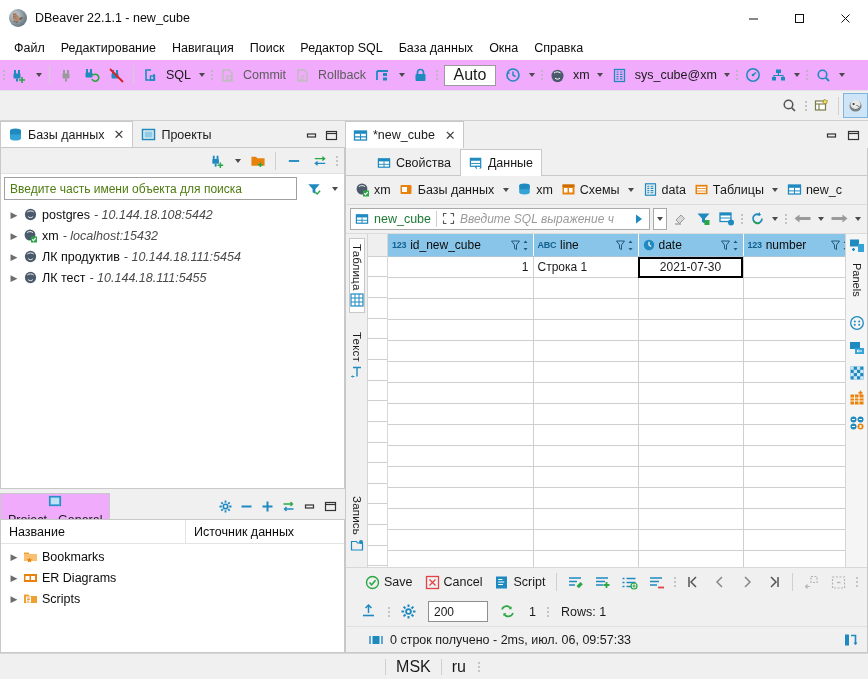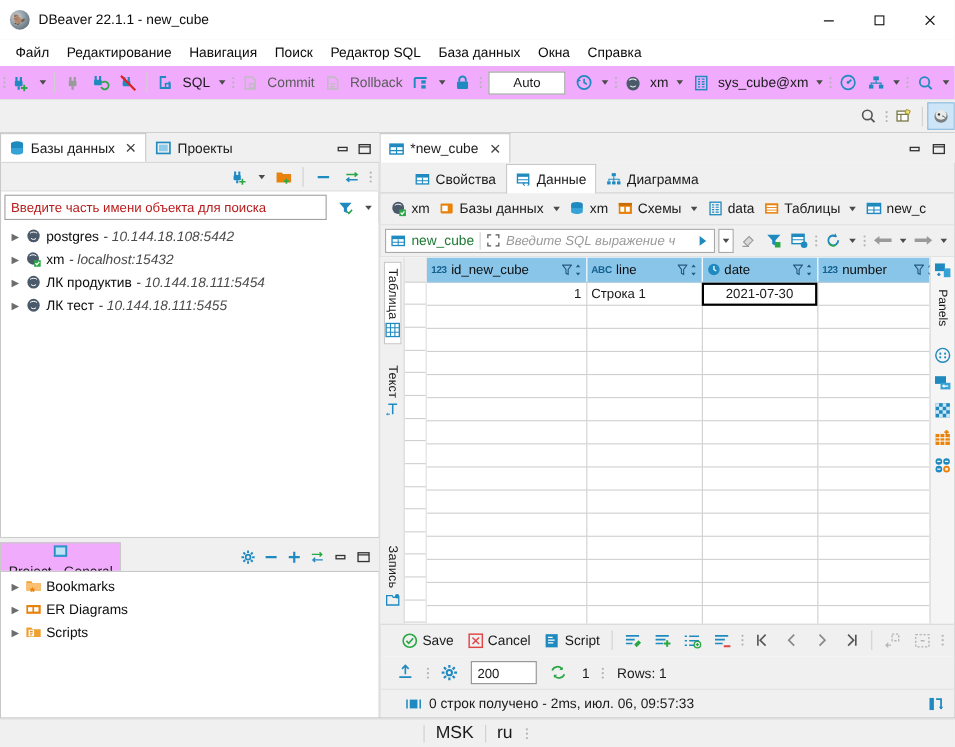--- a/index.html
+++ b/index.html
@@ -34,22 +34,22 @@
   .tb-btn { width:23px; height:23px; display:flex; align-items:center; justify-content:center; margin:0 1px; }
   .tb-arrow { width:13px; height:23px; display:flex; align-items:center; justify-content:center; }
   .caret { width:0; height:0; border-left:3.5px solid transparent; border-right:3.5px solid transparent;
            border-top:4px solid #4a4a4a; }
   .grip { width:7px; height:23px; display:flex; flex-direction:column; justify-content:center;
           align-items:center; gap:2px; }
   .grip i { width:2px; height:2px; background:#b4b4b4; border-radius:50%; display:block; }
   .vsep { width:1px; height:18px; background:#d0d0d0; margin:0 4px; }
   .tb-label { font-size:12.5px; color:#5c5c5c; margin-left:3px; padding-right:4px; }
   .tb-label.dark { color:#1a1a1a; }
-  .auto-box { width:70px; height:21px; border:1px solid #9a9a9a; background:#fff; display:flex;
-     align-items:center; justify-content:center; font-size:12px; color:#1a1a1a; margin:0 4px; }
+  .auto-box { width:52px; height:21px; border:1px solid #9a9a9a; background:#fff; display:flex;
+     align-items:center; justify-content:center; font-size:16px; color:#1a1a1a; margin:0 4px; }
 
   .toolbar-row2 { background:#f0f0f0; display:flex; align-items:center; height:30px; flex:0 0 30px;
      border-bottom:1px solid #cfcfcf; }
 
   
   .main { flex:1 1 auto; display:flex; min-height:0; background:#f0f0f0; }
   .left-col { width:345px; flex:0 0 345px; display:flex; flex-direction:column; min-height:0; }
   .right-col { flex:1 1 auto; display:flex; flex-direction:column; min-width:0; background:#f0f0f0; }
 
   
@@ -61,21 +61,21 @@
   .view-actions { margin-left:auto; display:flex; align-items:center; gap:2px; padding-right:5px; padding-bottom:3px; }
   .mini-btn { width:18px; height:18px; display:flex; align-items:center; justify-content:center; }
 
   .panel { background:#ffffff; border:1px solid #c8c8c8; flex:1 1 auto; display:flex;
      flex-direction:column; min-height:0; }
   .panel-toolbar { height:26px; background:#f0f0f0; display:flex; align-items:center;
      justify-content:flex-end; padding-right:4px; gap:1px; border-bottom:1px solid #e0e0e0; }
 
   .filter-row { display:flex; align-items:center; height:23px; margin:3px 3px 2px 3px; }
   .filter-input { flex:1 1 auto; height:23px; border:1px solid #a0a0a0; background:#fff;
-     font-size:12px; color:#b91c1c; display:flex; align-items:center; padding:0 5px; }
+     font-size:12px; color:#4d7c0f; display:flex; align-items:center; padding:0 5px; }
   .filter-icons { display:flex; align-items:center; padding-left:4px; gap:2px; }
 
   .tree { flex:1 1 auto; overflow:hidden; padding-top:2px; background:#fff; }
   .tree-row { height:21px; display:flex; align-items:center; padding-left:6px; font-size:12.5px; }
   .twisty { width:14px; color:#6d6d6d; font-size:9px; display:flex; align-items:center; justify-content:center; }
   .tree-icon { width:18px; display:flex; align-items:center; justify-content:center; margin-right:3px; }
   .tree-label { color:#0c0c0c; }
   .tree-sub { color:#4a4a4a; font-style:italic; margin-left:4px; }
 
   
@@ -595,20 +595,24 @@
             </div>
             <div class="mini-btn">
               <svg width="13" height="13" viewBox="0 0 13 13">
                   <rect x="1.5" y="2.5" width="10" height="8" fill="none" stroke="#333" stroke-width="1.2"></rect>
                   <path d="M1.5 4.5h10" stroke="#333" stroke-width="1.2"></path>
                 </svg>
             </div>
           </div>
         </div>
         <div class="proj-body">
+          <div class="proj-cols">
+            <div class="proj-col c1">Название</div>
+            <div class="proj-col c2">Источник данных</div>
+          </div>
           <div class="tree">
             <div class="tree-row">
               <span class="twisty">▶</span>
               <span class="tree-icon">
                 <svg width="15" height="15" viewBox="0 0 15 15">
                   <path d="M1 3.5h4.5l1.1 1.5H14v7H1z" fill="#f0a030"></path>
                   <path d="M1 5h13v7H1z" fill="#f8c070"></path>
                   <path d="M6.5 8.5l.9 1.9 2-.3-1.5 1.4.4 2-1.8-1-1.8 1 .4-2L3.6 10l2 .3z" fill="#e8820c"></path>
                 </svg>
               </span>
@@ -686,32 +690,20 @@
           <div class="subtab active">
             <span>
               <svg width="14" height="14" viewBox="0 0 15 15">
                 <rect x="1.5" y="2.5" width="11" height="8.5" fill="#fff" stroke="#1f8ac0" stroke-width="1.3"></rect>
                 <rect x="1.5" y="2.5" width="11" height="2.6" fill="#1f8ac0"></rect>
                 <path d="M1.5 8h11" stroke="#1f8ac0" stroke-width="1"></path>
                 <path d="M8.5 10.5l-1.4 1.6 1.4 1.6M11.5 10.5l1.4 1.6-1.4 1.6" stroke="#1f8ac0" stroke-width="1.1" fill="none"></path>
               </svg>
             </span>
             <span>Данные</span>
-          </div>
-          <div class="subtab">
-            <span>
-              <svg width="14" height="14" viewBox="0 0 15 15">
-                <rect x="5.5" y="1.5" width="4" height="3" fill="#1f8ac0"></rect>
-                <rect x="1" y="9.5" width="3.4" height="3" fill="#1f8ac0"></rect>
-                <rect x="5.8" y="9.5" width="3.4" height="3" fill="#1f8ac0"></rect>
-                <rect x="10.6" y="9.5" width="3.4" height="3" fill="#1f8ac0"></rect>
-                <path d="M7.5 4.5v3M2.7 9.5v-2h10v2M7.5 7.5v2" stroke="#1f8ac0" stroke-width="1" fill="none"></path>
-              </svg>
-            </span>
-            <span>Диаграмма</span>
           </div>
         </div>
 
         <div class="breadcrumb">
           <div class="bc-item">
             <span>
               <svg width="15" height="15" viewBox="0 0 15 15">
                 <ellipse cx="7" cy="7" rx="5.4" ry="5.6" fill="#4a5a6a"></ellipse>
                 <path d="M3.9 4.6c1.5-1.3 4.6-1.3 6.1 0" stroke="#fff" stroke-width=".9" fill="none"></path>
                 <rect x="8" y="8.5" width="6" height="6" fill="#2aa745"></rect>

